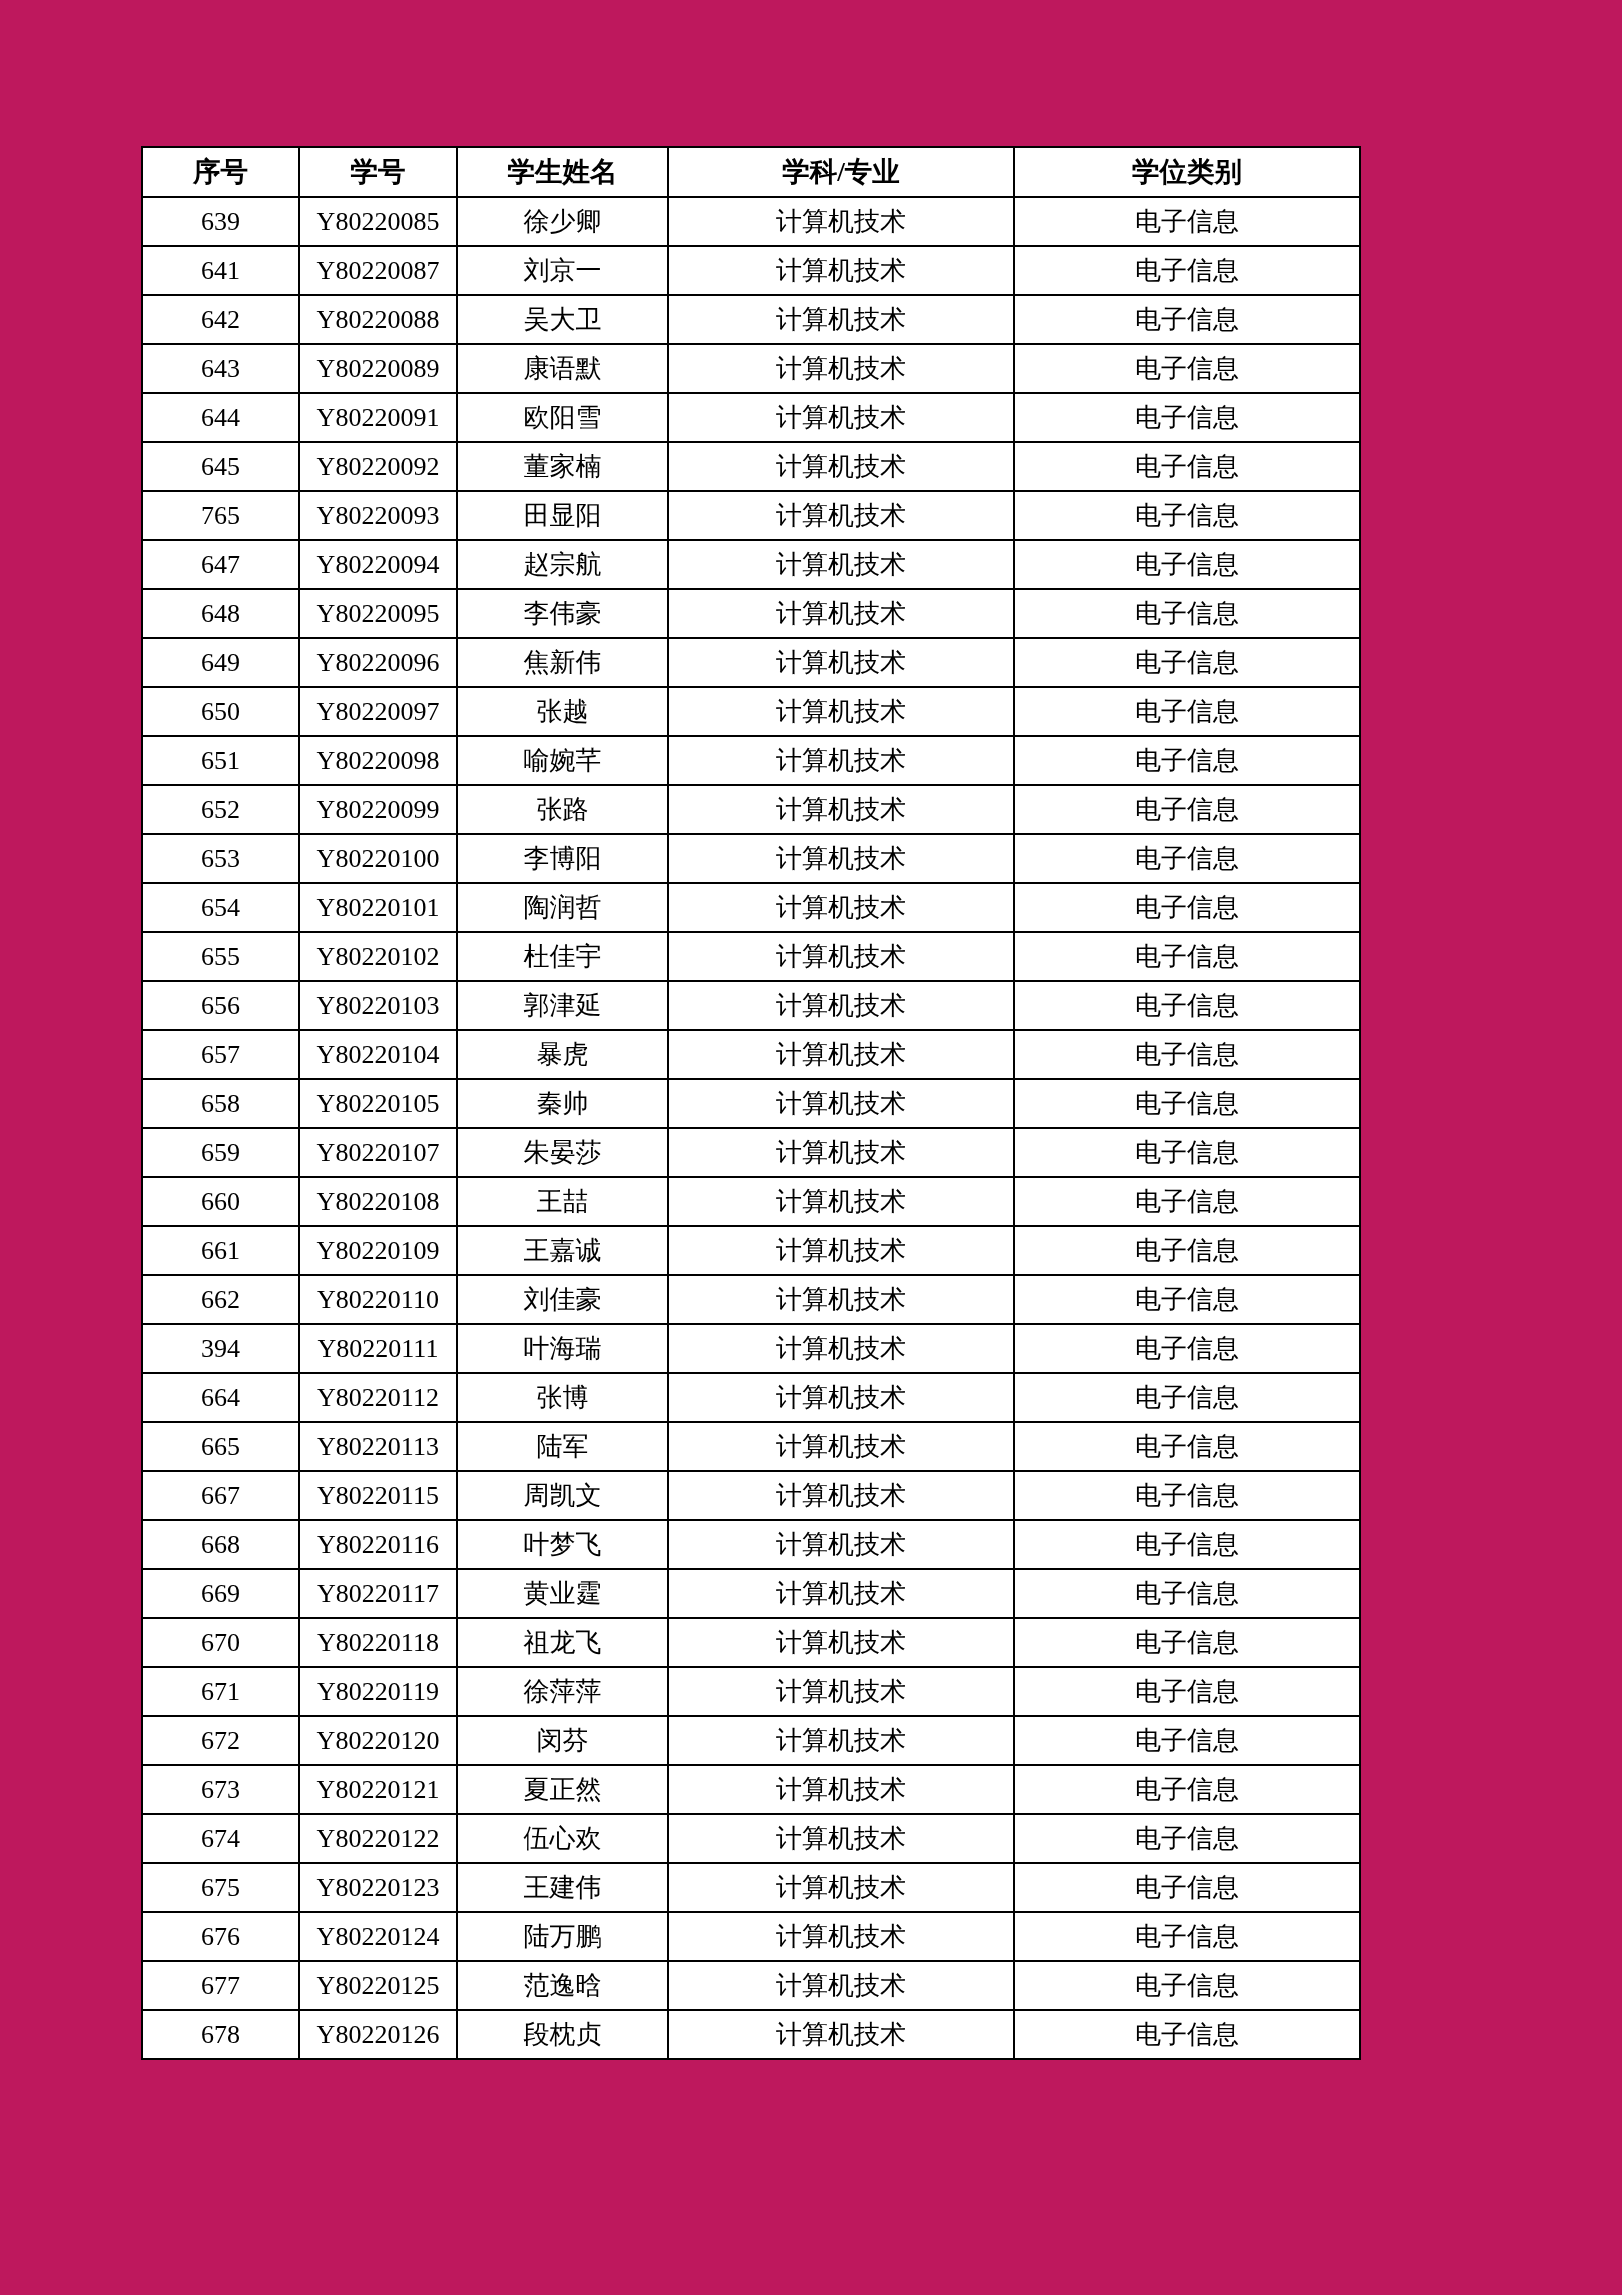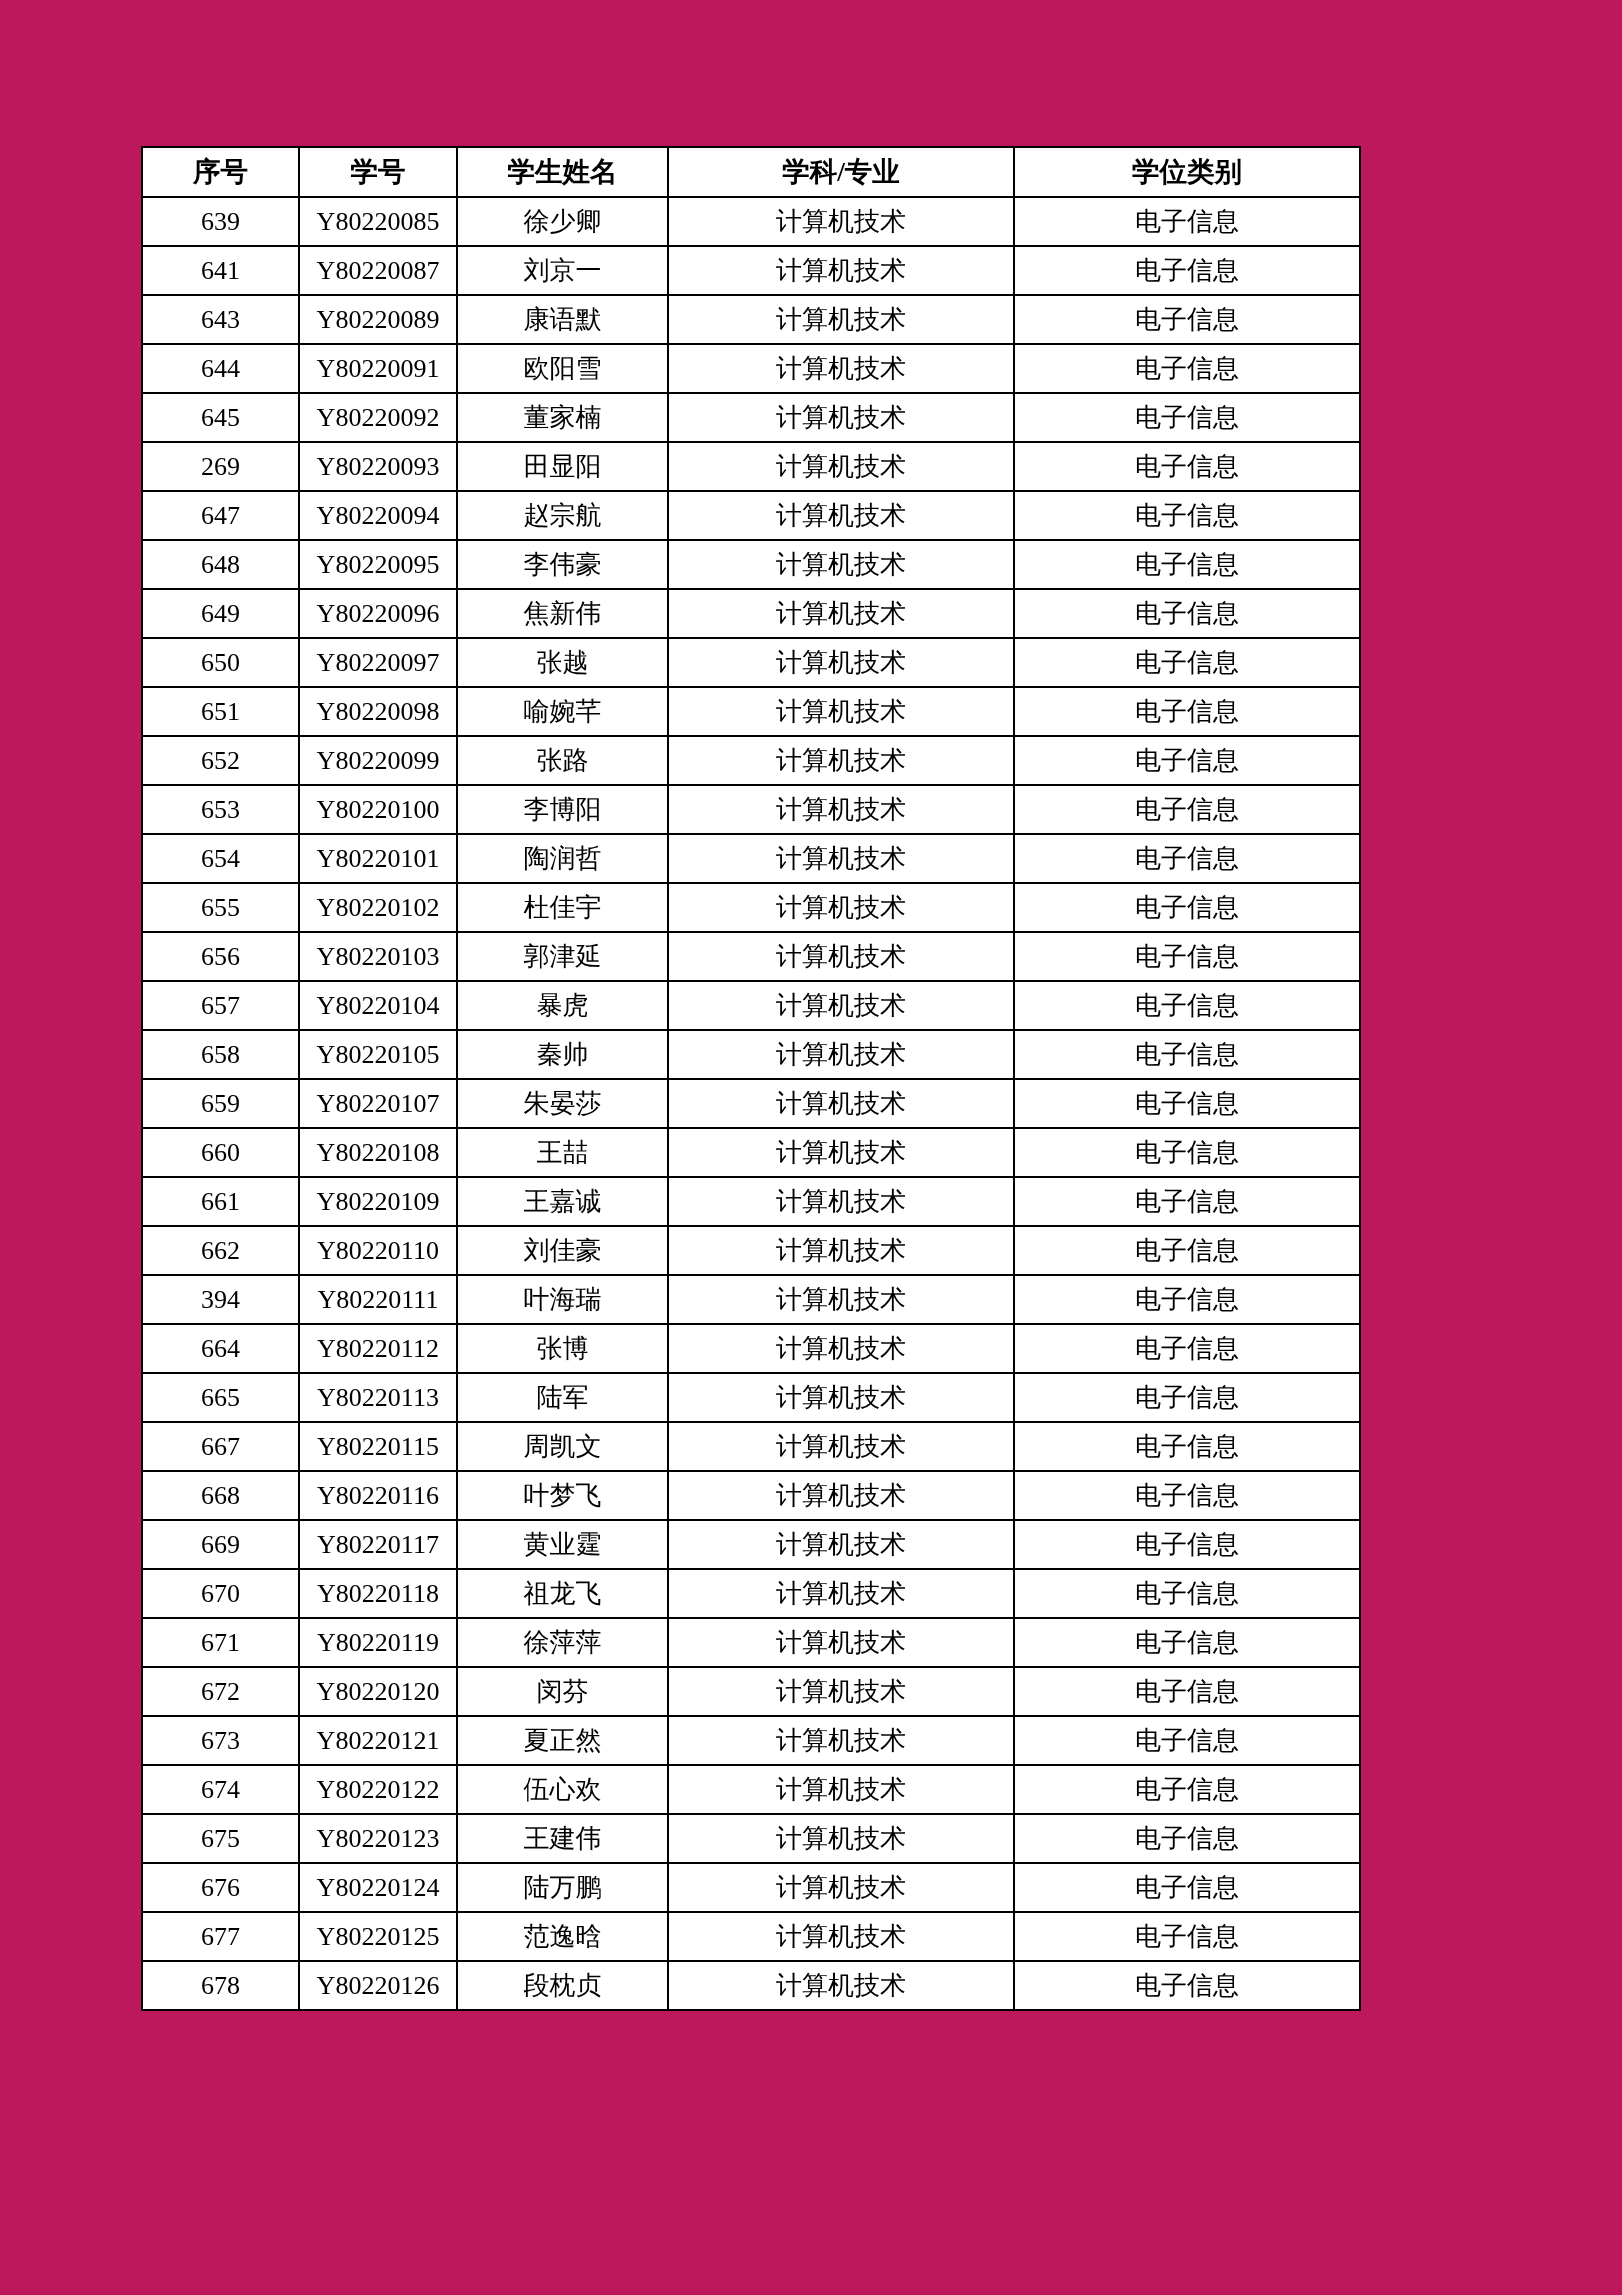--- a/index.html
+++ b/index.html
@@ -86,20 +86,27 @@
           <td>电子信息</td>
         </tr>
         <tr>
           <td>641</td>
           <td>Y80220087</td>
           <td>刘京一</td>
           <td>计算机技术</td>
           <td>电子信息</td>
         </tr>
         <tr>
+          <td>642</td>
+          <td>Y80220088</td>
+          <td>吴大卫</td>
+          <td>计算机技术</td>
+          <td>电子信息</td>
+        </tr>
+        <tr>
           <td>643</td>
           <td>Y80220089</td>
           <td>康语默</td>
           <td>计算机技术</td>
           <td>电子信息</td>
         </tr>
         <tr>
           <td>644</td>
           <td>Y80220091</td>
           <td>欧阳雪</td>
@@ -107,21 +114,21 @@
           <td>电子信息</td>
         </tr>
         <tr>
           <td>645</td>
           <td>Y80220092</td>
           <td>董家楠</td>
           <td>计算机技术</td>
           <td>电子信息</td>
         </tr>
         <tr>
-          <td>269</td>
+          <td>765</td>
           <td>Y80220093</td>
           <td>田显阳</td>
           <td>计算机技术</td>
           <td>电子信息</td>
         </tr>
         <tr>
           <td>647</td>
           <td>Y80220094</td>
           <td>赵宗航</td>
           <td>计算机技术</td>

